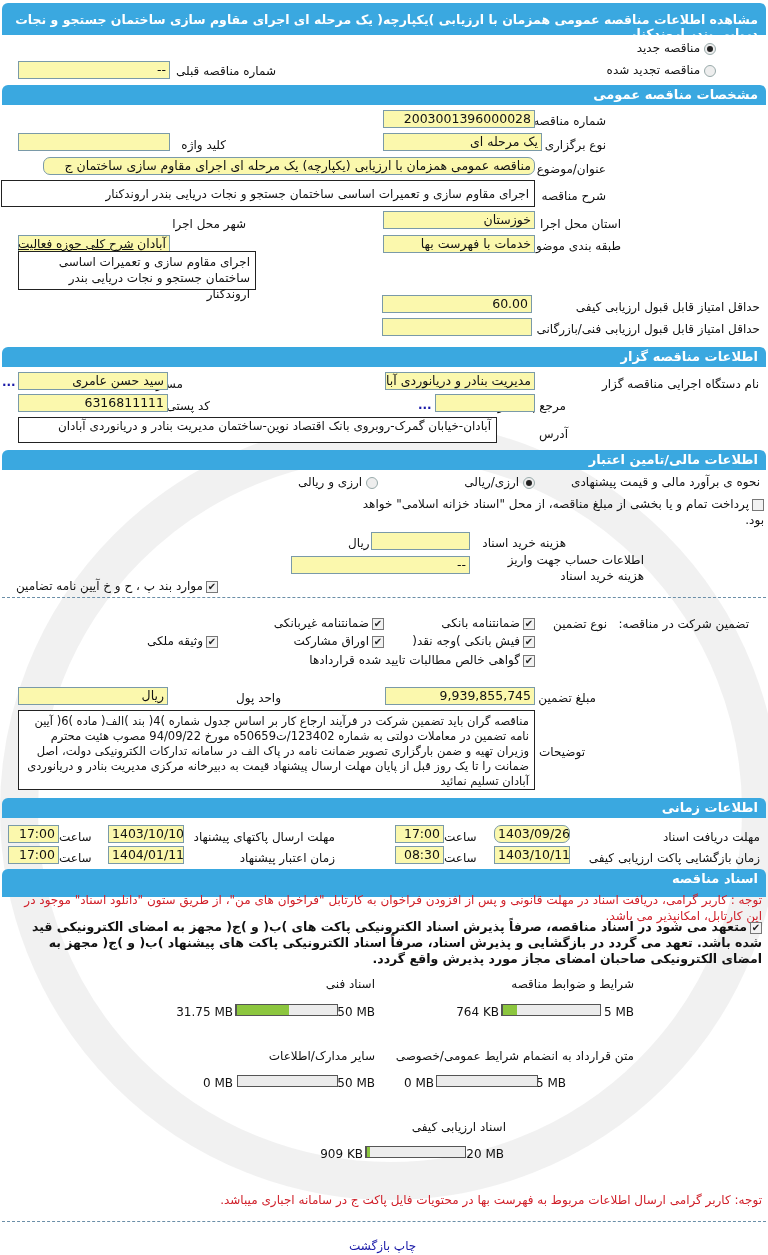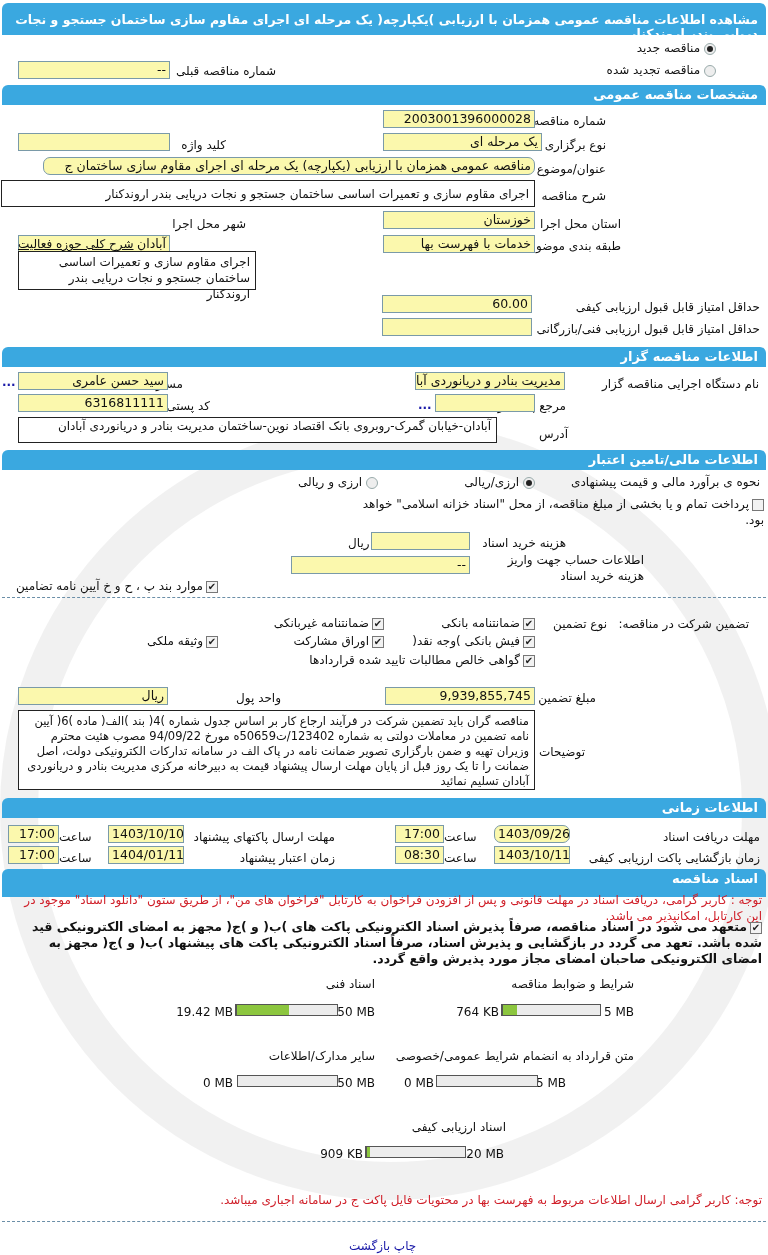--- a/index.html
+++ b/index.html
@@ -97,21 +97,21 @@
 <div class="box" style="left:18px; top:251px; width:238px; height:39px;">اجرای مقاوم سازی و تعمیرات اساسی ساختمان جستجو و نجات دریایی بندر اروندکنار</div>
 
 <div class="lbl" style="right:8px; top:299px;">حداقل امتیاز قابل قبول ارزیابی کیفی</div>
 <div class="fld ltr" style="left:382px; top:295px; width:150px;">60.00</div>
 <div class="lbl" style="right:8px; top:321px;">حداقل امتیاز قابل قبول ارزیابی فنی/بازرگانی</div>
 <div class="fld" style="left:382px; top:318px; width:150px;"></div>
 
 <div class="hdr" style="top:347px; height:20px;">اطلاعات مناقصه گزار</div>
 
 <div class="lbl" style="right:9px; top:376px;">نام دستگاه اجرایی مناقصه گزار</div>
-<div class="fld" style="left:385px; top:372px; width:150px;margin-left:30px;">مدیریت بنادر و دریانوردی آبا</div>
+<div class="fld" style="left:385px; top:372px; width:150px;">مدیریت بنادر و دریانوردی آبا</div>
 <div class="lbl" style="right:585px; top:376px;">مسئول ثبت مناقصه</div>
 <div class="fld" style="left:18px; top:372px; width:150px;">سید حسن  عامری</div>
 <div class="lbl link" style="left:2px; top:374px; font-weight:bold;">...</div>
 
 <div class="lbl" style="right:202px; top:398px;">مرجع پاسخگویی</div>
 <div class="fld" style="left:435px; top:394px; width:100px;"></div>
 <div class="lbl link" style="left:418px; top:397px; font-weight:bold;">...</div>
 <div class="lbl" style="right:558px; top:398px;">کد پستی</div>
 <div class="fld ltr" style="left:18px; top:394px; width:150px;">6316811111</div>
 
@@ -211,21 +211,21 @@
 <div class="bar" style="left:501px; top:1004px; width:100px;">
     <div class="fill" style="width:15%; right:auto; left:0;"></div>
   </div>
 <div class="lbl" style="right:269px; top:1004px; direction:ltr;">764 KB</div>
 
 <div class="lbl" style="right:393px; top:976px;">اسناد فنی</div>
 <div class="lbl" style="right:393px; top:1004px; direction:ltr;">50 MB</div>
 <div class="bar" style="left:235px; top:1004px; width:103px;">
     <div class="fill" style="width:52%; right:auto; left:0;"></div>
   </div>
-<div class="lbl" style="right:535px; top:1004px; direction:ltr;">19.42 MB</div>
+<div class="lbl" style="right:535px; top:1004px; direction:ltr;">31.75 MB</div>
 
 <div class="lbl" style="right:134px; top:1048px;">متن قرارداد به انضمام شرایط عمومی/خصوصی</div>
 <div class="lbl" style="right:202px; top:1075px; direction:ltr;">5 MB</div>
 <div class="bar" style="left:436px; top:1075px; width:102px;"></div>
 <div class="lbl" style="right:334px; top:1075px; direction:ltr;">0 MB</div>
 
 <div class="lbl" style="right:393px; top:1048px;margin-left:36px;">سایر مدارک/اطلاعات</div>
 <div class="lbl" style="right:393px; top:1075px; direction:ltr;">50 MB</div>
 <div class="bar" style="left:237px; top:1075px; width:101px;"></div>
 <div class="lbl" style="right:535px; top:1075px; direction:ltr;">0 MB</div>

